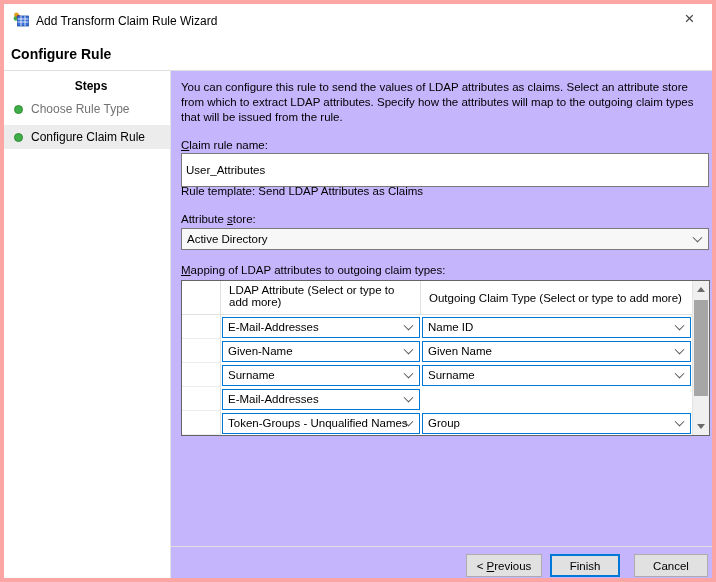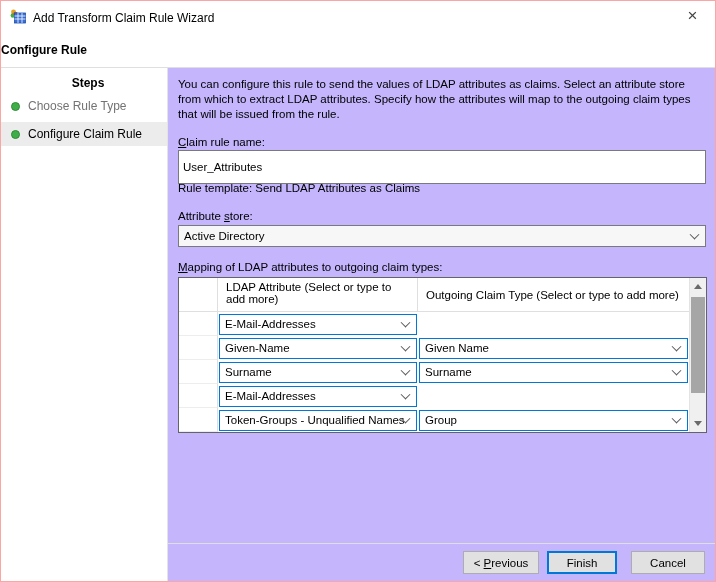--- a/index.html
+++ b/index.html
@@ -1,35 +1,35 @@
 <!DOCTYPE html>
 <html><head>
 <meta charset="utf-8">
 <style>
   * { margin:0; padding:0; box-sizing:border-box; }
   html,body { background:#555; }
   body { font-family:"Liberation Sans", sans-serif; font-size:11px; color:#000; }
 
   .window {
     position:relative; width:716px; height:582px; margin:0 auto;
-    background:#fff; border:1px solid #fca5a5; overflow:hidden;
+    background:#fff; border:4px solid #fca5a5; overflow:hidden;
   }
 
   
   .titlebar { position:absolute; top:0; left:0; right:0; height:32px; background:#fff; }
   .titlebar .app-icon { position:absolute; left:9px; top:8px; width:16px; height:16px; }
   .titlebar .title-text { position:absolute; left:32px; top:10px; font-size:12px; color:#000; }
   .close-btn {
     position:absolute; top:0; right:0; width:45px; height:30px;
     display:flex; align-items:center; justify-content:center;
     font-size:17px; font-weight:300; color:#444; cursor:pointer; background:transparent; border:none;
   }
 
   
-  .page-title { position:absolute; left:0; top:42px; font-size:12px; font-weight:bold; color:#000; }
+  .page-title { position:absolute; left:7px; top:42px; font-size:14px; font-weight:bold; color:#000; }
   .top-sep { position:absolute; left:0; right:0; top:66px; height:0; border-top:1px solid #dfdfdf; }
 
   
   .body { position:absolute; top:67px; left:0; right:0; bottom:0; display:flex; }
   .sidebar { width:167px; background:#fff; border-right:1px solid #e3e3e3; position:relative; }
   .steps-title { font-weight:bold; font-size:12px; padding:8px 0 0 8px;text-align:center; }
   .step-item { position:relative; height:24px; display:flex; align-items:center; padding-left:10px; margin-top:4px; cursor:pointer; }
   .step-item.current { background:#ececec; }
   .step-dot { width:9px; height:9px; border-radius:50%; background:#3fae49; border:1px solid #2e8b33; margin-right:8px; flex:0 0 auto; }
   .step-label { font-size:12px; }
@@ -159,20 +159,26 @@
           </div>
 
           <div class="grid-row">
             <div class="gutter"></div>
             <div class="cell-ldap">
                 <div class="combo row-combo">
                   <span class="combo-value">E-Mail-Addresses</span>
                   <span class="chev"></span>
                 </div>
               </div>
+            <div class="cell-claim">
+                <div class="combo row-combo">
+                  <span class="combo-value">Name ID</span>
+                  <span class="chev"></span>
+                </div>
+              </div>
           </div>
 
           <div class="grid-row">
             <div class="gutter"></div>
             <div class="cell-ldap">
                 <div class="combo row-combo">
                   <span class="combo-value">Given-Name</span>
                   <span class="chev"></span>
                 </div>
               </div>

